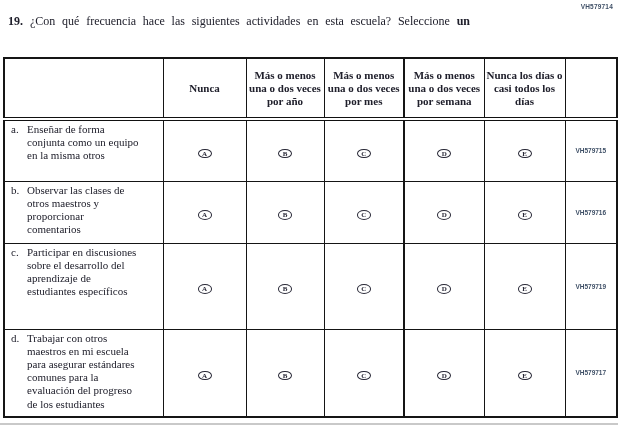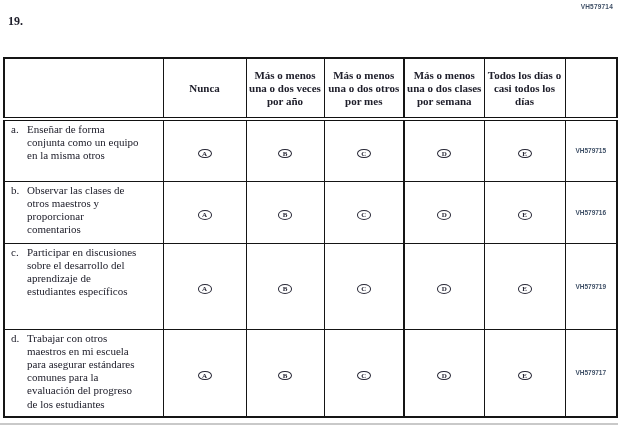--- a/index.html
+++ b/index.html
@@ -58,41 +58,42 @@
   }
 </style>
 </head>
 <body>
 
 <div class="vh-top">VH579714</div>
 
 <div class="question">
   <span class="qnum">19.</span>
   <div class="qtext">
+    <div class="qline1"><span>¿Con qué frecuencia hace las siguientes actividades en esta escuela? Seleccione</span> <b>un</b></div>
   </div>
 </div>
 
 <table class="grid">
   <colgroup>
     <col style="width:159px">
       <col style="width:83px">
       <col style="width:78px">
     <col style="width:80px">
       <col style="width:80px">
       <col style="width:81px">
       <col style="width:52px">
   </colgroup>
   <tbody>
       <tr class="row-hdr">
     <th></th>
     <th>Nunca</th>
     <th>Más o menos una o dos veces por año</th>
-    <th>Más o menos una o dos otros por mes</th>
-    <th>Más o menos una o dos clases por semana</th>
-    <th>Todos los días o casi todos los días</th>
+    <th>Más o menos una o dos veces por mes</th>
+    <th>Más o menos una o dos veces por semana</th>
+    <th>Nunca los días o casi todos los días</th>
     <th></th>
   </tr>
 
   <tr class="row-a">
     <td class="label">
       <span class="rletter">a.</span>
       <span class="rtext">Enseñar de forma conjunta como un equipo en la misma otros</span>
     </td>
     <td class="opt"><span class="oval">A</span></td>
     <td class="opt"><span class="oval">B</span></td>

